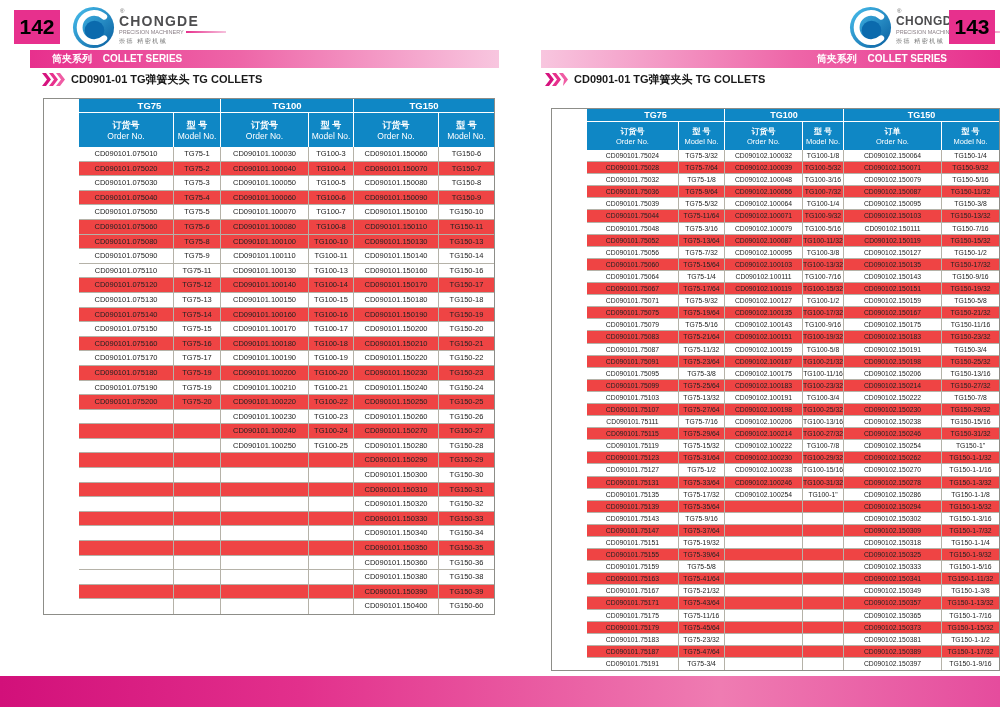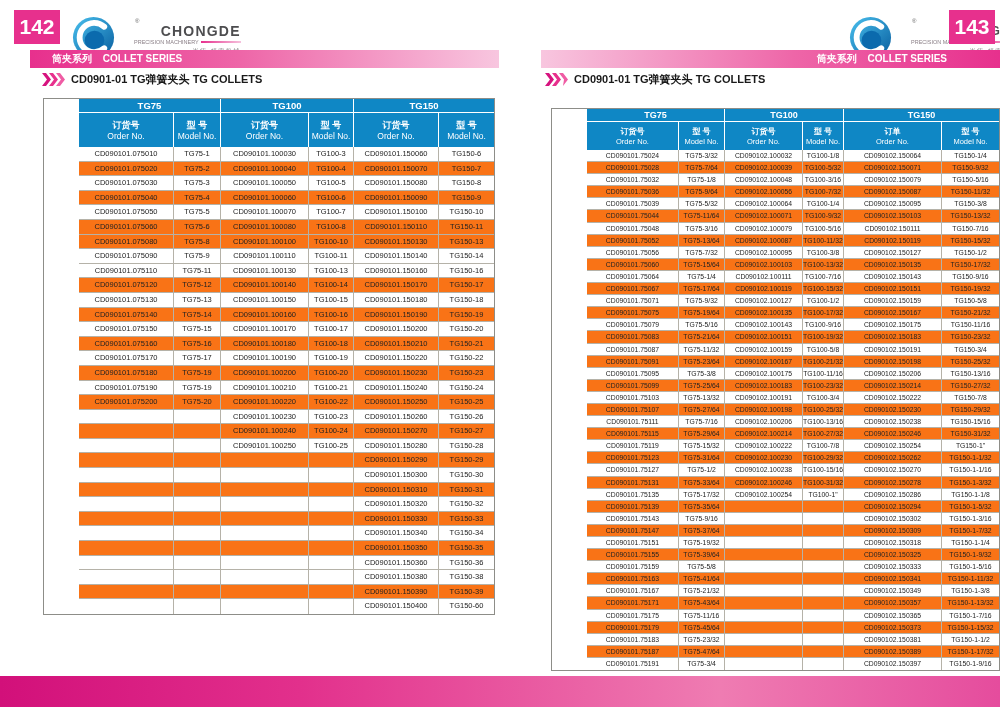--- a/index.html
+++ b/index.html
@@ -4,26 +4,26 @@
 <style>
   html,body{margin:0;padding:0;background:#fff;}
   body{width:1000px;height:707px;position:relative;overflow:hidden;
        font-family:"Liberation Sans","DejaVu Sans",sans-serif;}
   .page{position:absolute;top:0;width:500px;height:707px;}
   .page.left{left:0;}
   .page.right{left:500px;}
 
   
   .pagenum{position:absolute;top:10px;width:46px;height:34px;background:#e7308d;
-           color:#ffffff;font-size:21px;font-weight:bold;text-align:center;line-height:34px;}
+           color:#000000;font-size:21px;font-weight:bold;text-align:center;line-height:34px;}
   .page.left  .pagenum{left:14px;}
   .page.right .pagenum{left:449px;}
 
   
-  .logo{position:absolute;top:16px;display:flex;gap:19px;text-align:right;}
+  .logo{position:absolute;top:6px;display:flex;gap:4px;}
   .page.left  .logo{left:72px;}
   .page.right .logo{left:349px;}
   .logo svg{width:43px;height:43px;flex:none;}
   .logo-text{position:relative;padding-top:9px;}
   .logo-reg{font-size:6px;color:#666;position:absolute;top:2px;left:1px;line-height:6px;}
   .logo-name{font-size:14px;font-weight:bold;color:#4d4d4f;letter-spacing:1.2px;line-height:13px;}
   .page.right .logo-name{font-size:12px;letter-spacing:.4px;}
   .logo-sub{font-size:5.5px;color:#8a7f86;display:flex;align-items:center;gap:2px;line-height:6px;margin-top:1px;white-space:nowrap;}
   .logo-line{display:inline-block;height:2.5px;width:40px;background:linear-gradient(90deg,#e7308d,#f6c2dd);}
   .logo-cn{font-size:6px;color:#777;letter-spacing:1.5px;margin-top:2px;white-space:nowrap;}
@@ -59,21 +59,21 @@
          display:flex;flex-direction:column;justify-content:center;}
   .hcell:last-child{border-right:none;}
   .tl .hcell{height:34px;}
   .tr-tbl .hcell{height:28px;}
   .hzh{font-size:9px;font-weight:bold;line-height:11px;}
   .hen{font-size:8.5px;line-height:10px;}
   .tr-tbl .hzh{font-size:8px;line-height:10px;}
   .tr-tbl .hen{font-size:7.5px;line-height:9px;}
   .drow{background:#fff;border-bottom:1px solid #b5b2a8;}
   .drow:last-child{border-bottom:none;}
-  .drow.alt{background:#f97316;}
+  .drow.alt{background:#ef4444;}
   .dcell{border-right:1px solid #b5b2a8;text-align:center;color:#222;}
   .dcell:last-child{border-right:none;}
   .tl .drow{height:14.6px;}
   .tl .dcell{line-height:13.6px;font-size:7.5px;}
   .tr-tbl .drow{height:12.1px;}
   .tr-tbl .dcell{line-height:11.1px;font-size:6.8px;}
   
   .tl .c0{width:95px}.tl .c1{width:47px}.tl .c2{width:88px}.tl .c3{width:45px}.tl .c4{width:85px}.tl .c5{width:55px}
   .tl .g0{width:142px}.tl .g1{width:133px}.tl .g2{width:140px}
   .tr-tbl .c0{width:92px}.tr-tbl .c1{width:46px}.tr-tbl .c2{width:78px}.tr-tbl .c3{width:41px}.tr-tbl .c4{width:98px}.tr-tbl .c5{width:57px}

